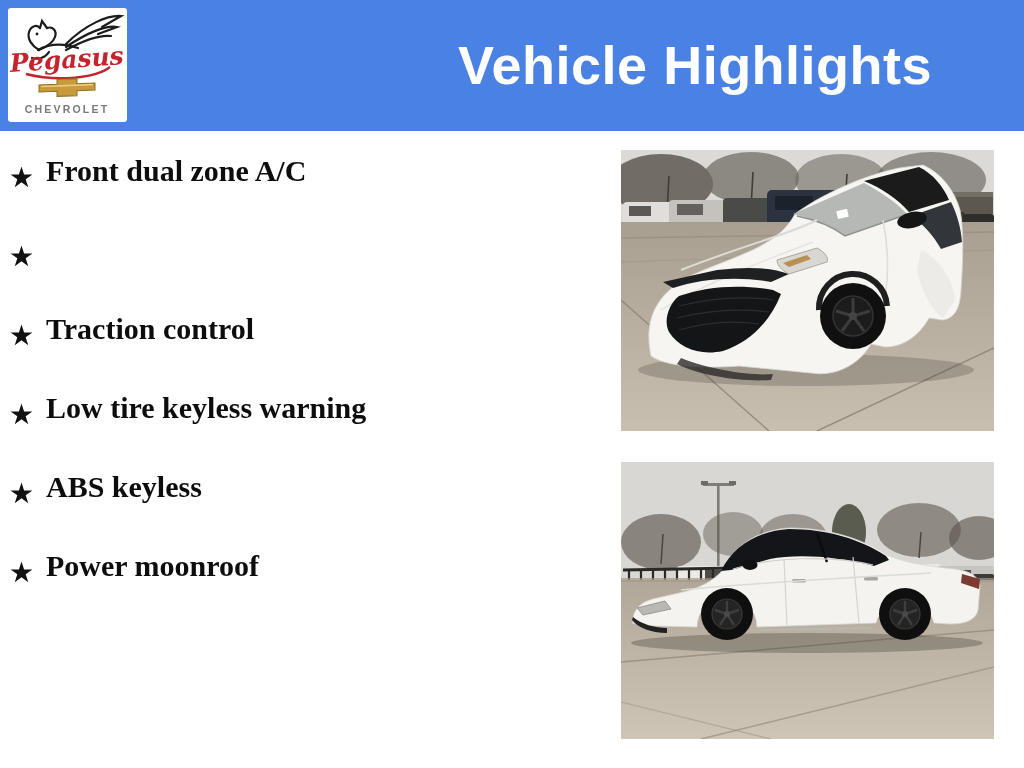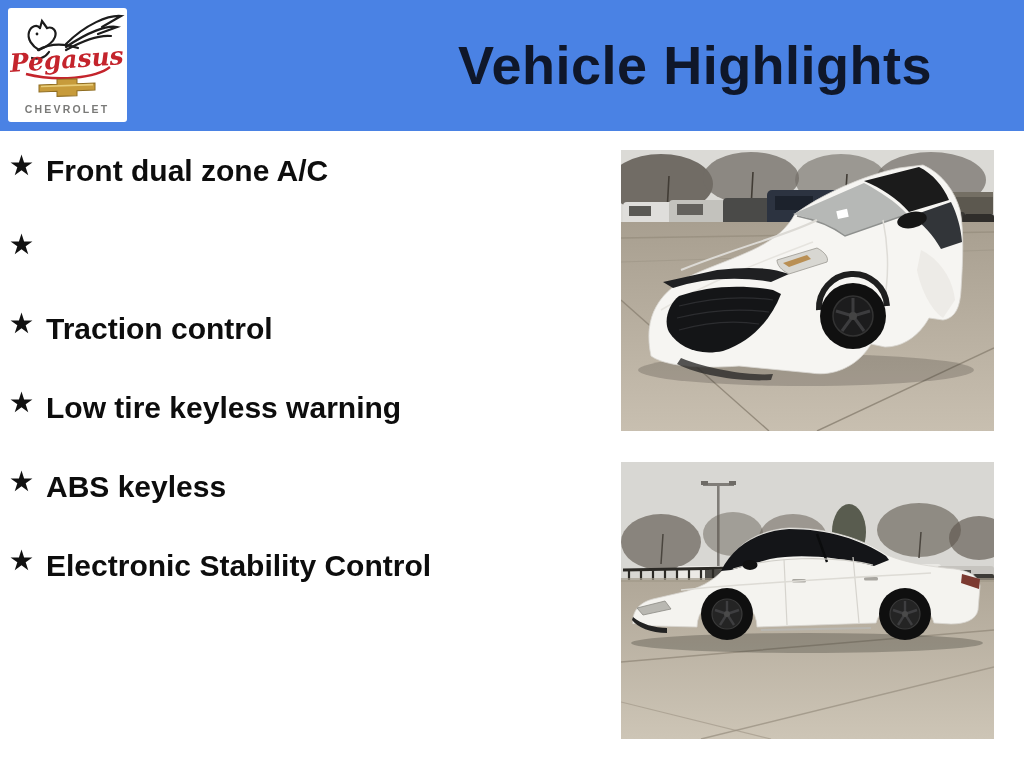--- a/index.html
+++ b/index.html
@@ -10,31 +10,31 @@
   .header {
     position: absolute; left: 0; top: 0; width: 1024px; height: 131px;
     background: #4a82e4;
   }
   .logo-box {
     position: absolute; left: 8px; top: 8px; width: 119px; height: 114px;
     background: #ffffff; border-radius: 3px; overflow: hidden;
   }
   .page-title {
     position: absolute; left: 458px; top: 34px;
-    font-size: 54px; font-weight: bold; color: #0f172a;
+    font-size: 54px; font-weight: bold; color: #ffffff;
     letter-spacing: 0.5px; white-space: nowrap;
   }
 
   
   .feature-list {
     position: absolute; left: 10px; top: 154px; width: 600px;
     list-style: none; display: flex; flex-direction: column; gap: 45px;
   }
   .feature-item {
-    display: flex; align-items: flex-start; height: 34px;
+    display: flex; align-items: flex-end; height: 34px; font-family: Liberation Serif, serif;
   }
   .star-icon { width: 23px; height: 22px; margin-right: 13px; flex: 0 0 auto; }
   .feature-label {
     font-size: 30px; font-weight: bold; color: #0d0d0d; line-height: 34px;
     white-space: nowrap;
   }
 
   
   .photo { position: absolute; overflow: hidden; }
   .photo svg { display: block; }
@@ -102,21 +102,21 @@
   <li class="feature-item">
     <svg class="star-icon" viewBox="0 0 24 22">
         <polygon fill="#111" points="12,0 14.70,8.28 23.41,8.29 16.37,13.42 19.05,21.71 12,16.6 4.95,21.71 7.63,13.42 0.59,8.29 9.30,8.28"></polygon>
       </svg>
     <span class="feature-label">ABS keyless</span>
   </li>
   <li class="feature-item">
     <svg class="star-icon" viewBox="0 0 24 22">
         <polygon fill="#111" points="12,0 14.70,8.28 23.41,8.29 16.37,13.42 19.05,21.71 12,16.6 4.95,21.71 7.63,13.42 0.59,8.29 9.30,8.28"></polygon>
       </svg>
-    <span class="feature-label">Electronic Stability Control</span>
+    <span class="feature-label">Power moonroof</span>
   </li>
 </ul>
 
 <div class="photo photo-top">
   <svg width="373" height="281" viewBox="0 0 373 281">
     <defs>
       <linearGradient id="pav1" x1="0" y1="0" x2="0" y2="1">
         <stop offset="0" stop-color="#a89f90"></stop>
           <stop offset="1" stop-color="#c8bfb0"></stop>
       </linearGradient>

